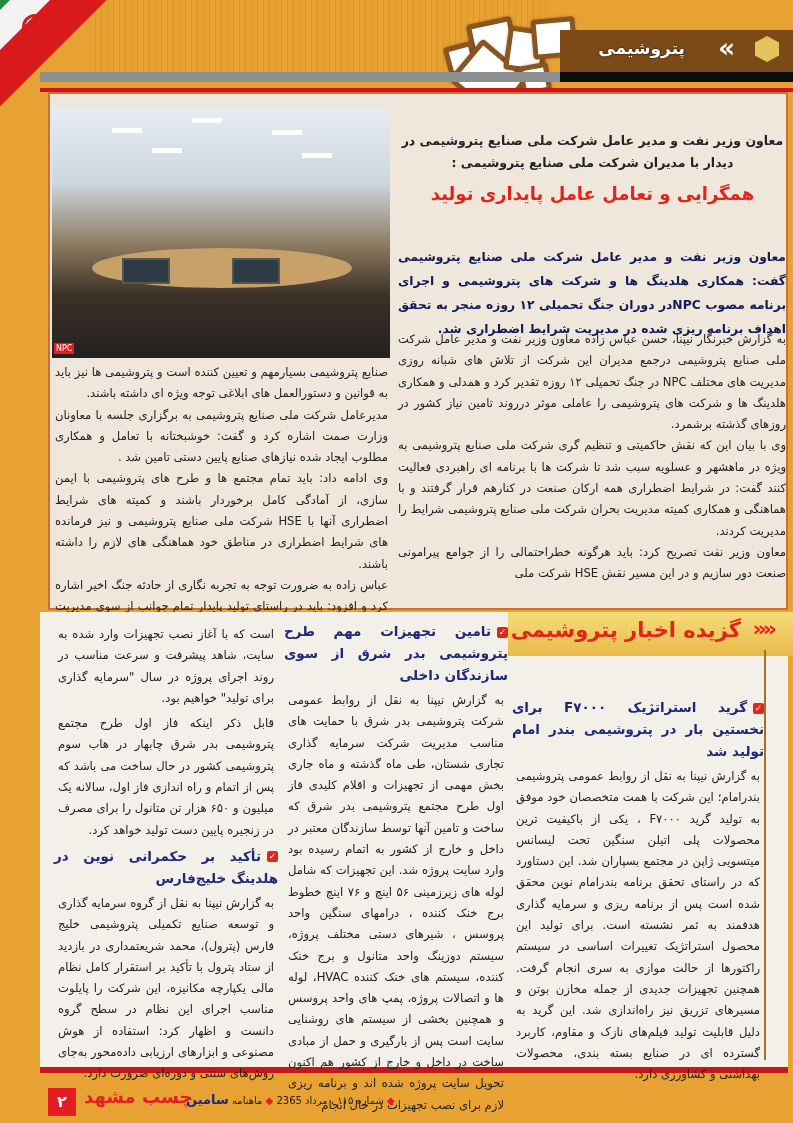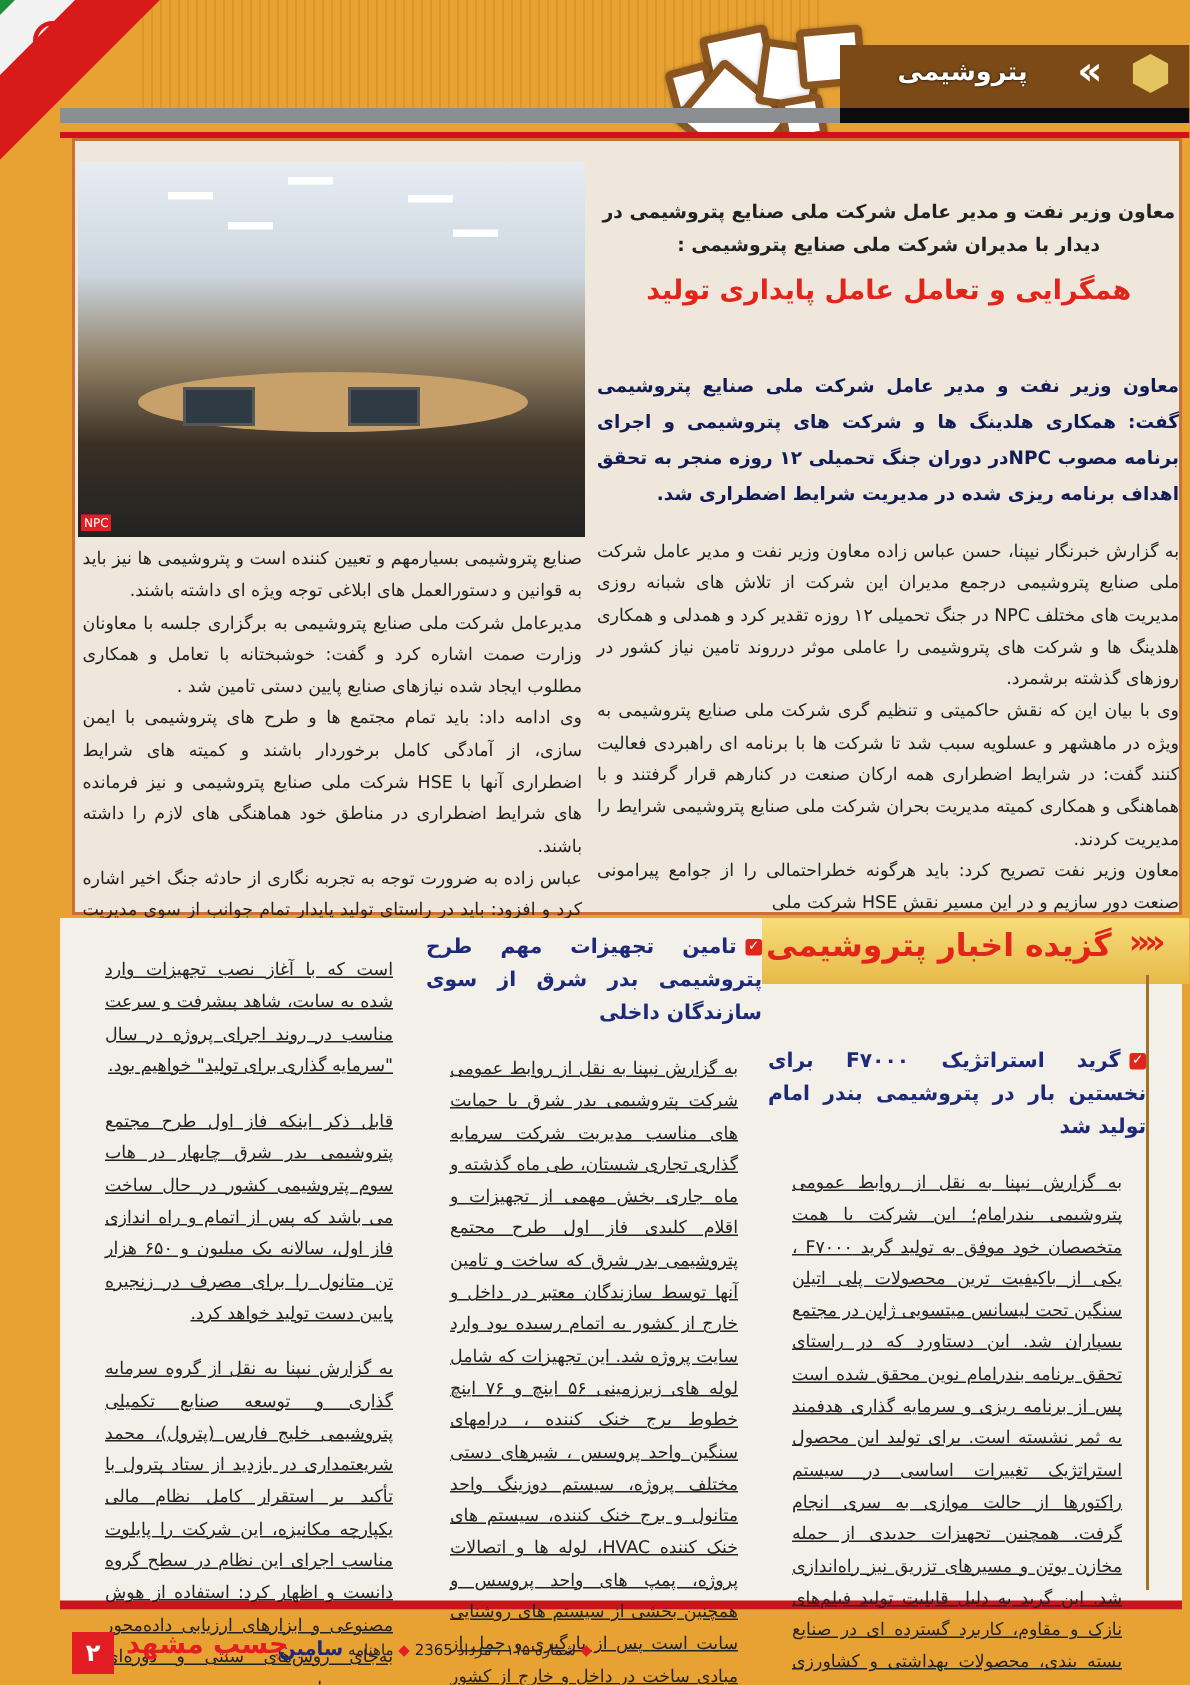--- a/index.html
+++ b/index.html
@@ -18,30 +18,30 @@
   .sq{position:absolute;background:#fff;border:5px solid #8a5520;border-radius:4px;box-shadow:0 0 3px rgba(0,0,0,.3);}
   .top-panel{position:absolute;left:48px;top:92px;width:740px;height:518px;background:#efe7db;border:2px solid #c96f3a;box-sizing:border-box;}
   .photo{position:absolute;left:52px;top:108px;width:338px;height:250px;background:linear-gradient(180deg,#e6ecf2 0%,#cdd6df 30%,#8b7a5f 55%,#3b3026 75%,#222 100%);overflow:hidden;}
   .photo .table{position:absolute;left:40px;top:140px;width:260px;height:40px;background:#c8a06a;border-radius:50%;}
   .photo .screen{position:absolute;top:150px;width:44px;height:22px;background:#2e3a44;border:2px solid #555;}
   .photo .light{position:absolute;height:5px;width:30px;background:#fff;}
   .photo .tag{position:absolute;left:2px;bottom:4px;background:#e31d24;color:#fff;font-size:8px;padding:1px 2px;}
   .intro{position:absolute;left:400px;top:130px;width:385px;text-align:center;font-size:12.5px;font-weight:bold;color:#222;line-height:22px;}
   .headline{position:absolute;left:400px;top:178px;width:385px;text-align:center;color:#e1251b;font-weight:bold;font-size:18px;line-height:32px;}
   .lead{position:absolute;left:398px;top:245px;width:388px;font-size:12.3px;font-weight:bold;color:#111b55;line-height:24px;text-align:justify;}
-  .body-right{position:absolute;left:398px;top:357px;width:388px;font-size:11.6px;color:#222;line-height:21.3px;text-align:justify;}
+  .body-right{position:absolute;left:398px;top:329px;width:388px;font-size:11.6px;color:#222;line-height:21.3px;text-align:justify;}
   .body-left{position:absolute;left:55px;top:362px;width:333px;font-size:11.6px;color:#222;line-height:21.3px;text-align:justify;}
   .body-right p,.body-left p{margin:0;}
   .bottom-panel{position:absolute;left:40px;top:612px;width:748px;height:455px;background:#f3efe9;border-bottom:6px solid #c8161d;}
   .news-banner{position:absolute;left:508px;top:612px;width:285px;height:44px;background:linear-gradient(180deg,#f6dd7a,#e7b94a);}
   .news-title{position:absolute;right:52px;top:618px;color:#e1251b;font-weight:bold;font-size:21px;}
   .news-chev{position:absolute;right:20px;top:616px;color:#e1251b;font-size:22px;font-weight:bold;letter-spacing:-4px;}
   .vline{position:absolute;left:764px;top:650px;width:2px;height:410px;background:#a0702c;}
   .col{position:absolute;font-size:11.6px;line-height:21.3px;color:#222;text-align:justify;}
-  .col p{margin:16px;text-decoration:underline;}
+  .col p{margin:4px;}
   .col h3{margin:0;font-size:13.5px;font-weight:bold;color:#1e2a78;line-height:22px;}
   .check{display:inline-block;width:11px;height:11px;background:#e1251b;border-radius:2px;color:#fff;font-size:9px;line-height:11px;text-align:center;margin-left:6px;vertical-align:middle;}
   .page-num{position:absolute;left:48px;top:1088px;width:28px;height:28px;background:#e31d24;color:#fff;font-weight:bold;font-size:16px;text-align:center;line-height:28px;}
   .brand{position:absolute;left:84px;top:1086px;color:#e31d24;font-weight:bold;font-size:18px;}
   .footer-info{position:absolute;left:186px;top:1092px;font-size:10px;color:#222;white-space:nowrap;}
   .footer-info .mag{color:#1e2a78;font-weight:bold;font-size:13px;}
   .diamond{color:#e31d24;}
 </style>
 </head>
 <body>
@@ -117,20 +117,21 @@
 </div>
 
 <div class="col" style="left:284px;top:620px;width:224px;">
   <h3><span class="check">✓</span><span>تامین تجهیزات مهم طرح پتروشیمی بدر شرق از سوی سازندگان داخلی</span></h3>
   <p>به گزارش نیپنا به نقل از روابط عمومی شرکت پتروشیمی بدر شرق با حمایت های مناسب مدیریت شرکت سرمایه گذاری تجاری شستان، طی ماه گذشته و ماه جاری بخش مهمی از تجهیزات و اقلام کلیدی فاز اول طرح مجتمع پتروشیمی بدر شرق که ساخت و تامین آنها توسط سازندگان معتبر در داخل و خارج از کشور به اتمام رسیده بود وارد سایت پروژه شد. این تجهیزات که شامل لوله های زیرزمینی ۵۶ اینچ و ۷۶ اینچ خطوط برج خنک کننده ، درامهای سنگین واحد پروسس ، شیرهای دستی مختلف پروژه، سیستم دوزینگ واحد متانول و برج خنک کننده، سیستم های خنک کننده HVAC، لوله ها و اتصالات پروژه، پمپ های واحد پروسس و همچنین بخشی از سیستم های روشنایی سایت است پس از بارگیری و حمل از مبادی ساخت در داخل و خارج از کشور هم اکنون تحویل سایت پروژه شده اند و برنامه ریزی لازم برای نصب تجهیزات در حال انجام</p>
 </div>
 
 <div class="col" style="left:54px;top:620px;width:224px;">
   <p>است که با آغاز نصب تجهیزات وارد شده به سایت، شاهد پیشرفت و سرعت مناسب در روند اجرای پروژه در سال "سرمایه گذاری برای تولید" خواهیم بود.</p>
   <p>قابل ذکر اینکه فاز اول طرح مجتمع پتروشیمی بدر شرق چابهار در هاب سوم پتروشیمی کشور در حال ساخت می باشد که پس از اتمام و راه اندازی فاز اول، سالانه یک میلیون و ۶۵۰ هزار تن متانول را برای مصرف در زنجیره پایین دست تولید خواهد کرد.</p>
+  <h3 style="margin-top:4px;"><span class="check">✓</span><span>تأکید بر حکمرانی نوین در هلدینگ خلیج‌فارس</span></h3>
   <p>به گزارش نیپنا به نقل از گروه سرمایه گذاری و توسعه صنایع تکمیلی پتروشیمی خلیج فارس (پترول)، محمد شریعتمداری در بازدید از ستاد پترول با تأکید بر استقرار کامل نظام مالی یکپارچه مکانیزه، این شرکت را پایلوت مناسب اجرای این نظام در سطح گروه دانست و اظهار کرد: استفاده از هوش مصنوعی و ابزارهای ارزیابی داده‌محور به‌جای روش‌های سنتی و دوره‌ای ضرورت دارد.</p>
 </div>
 
 <div class="page-num">۲</div>
 <div class="brand">چسب مشهد</div>
 <div class="footer-info">
   <span class="diamond">◆</span>
   <span>شماره ۱۱۵ ، مرداد 2365</span>
   <span class="diamond">◆</span>
   <span>ماهنامه</span>

